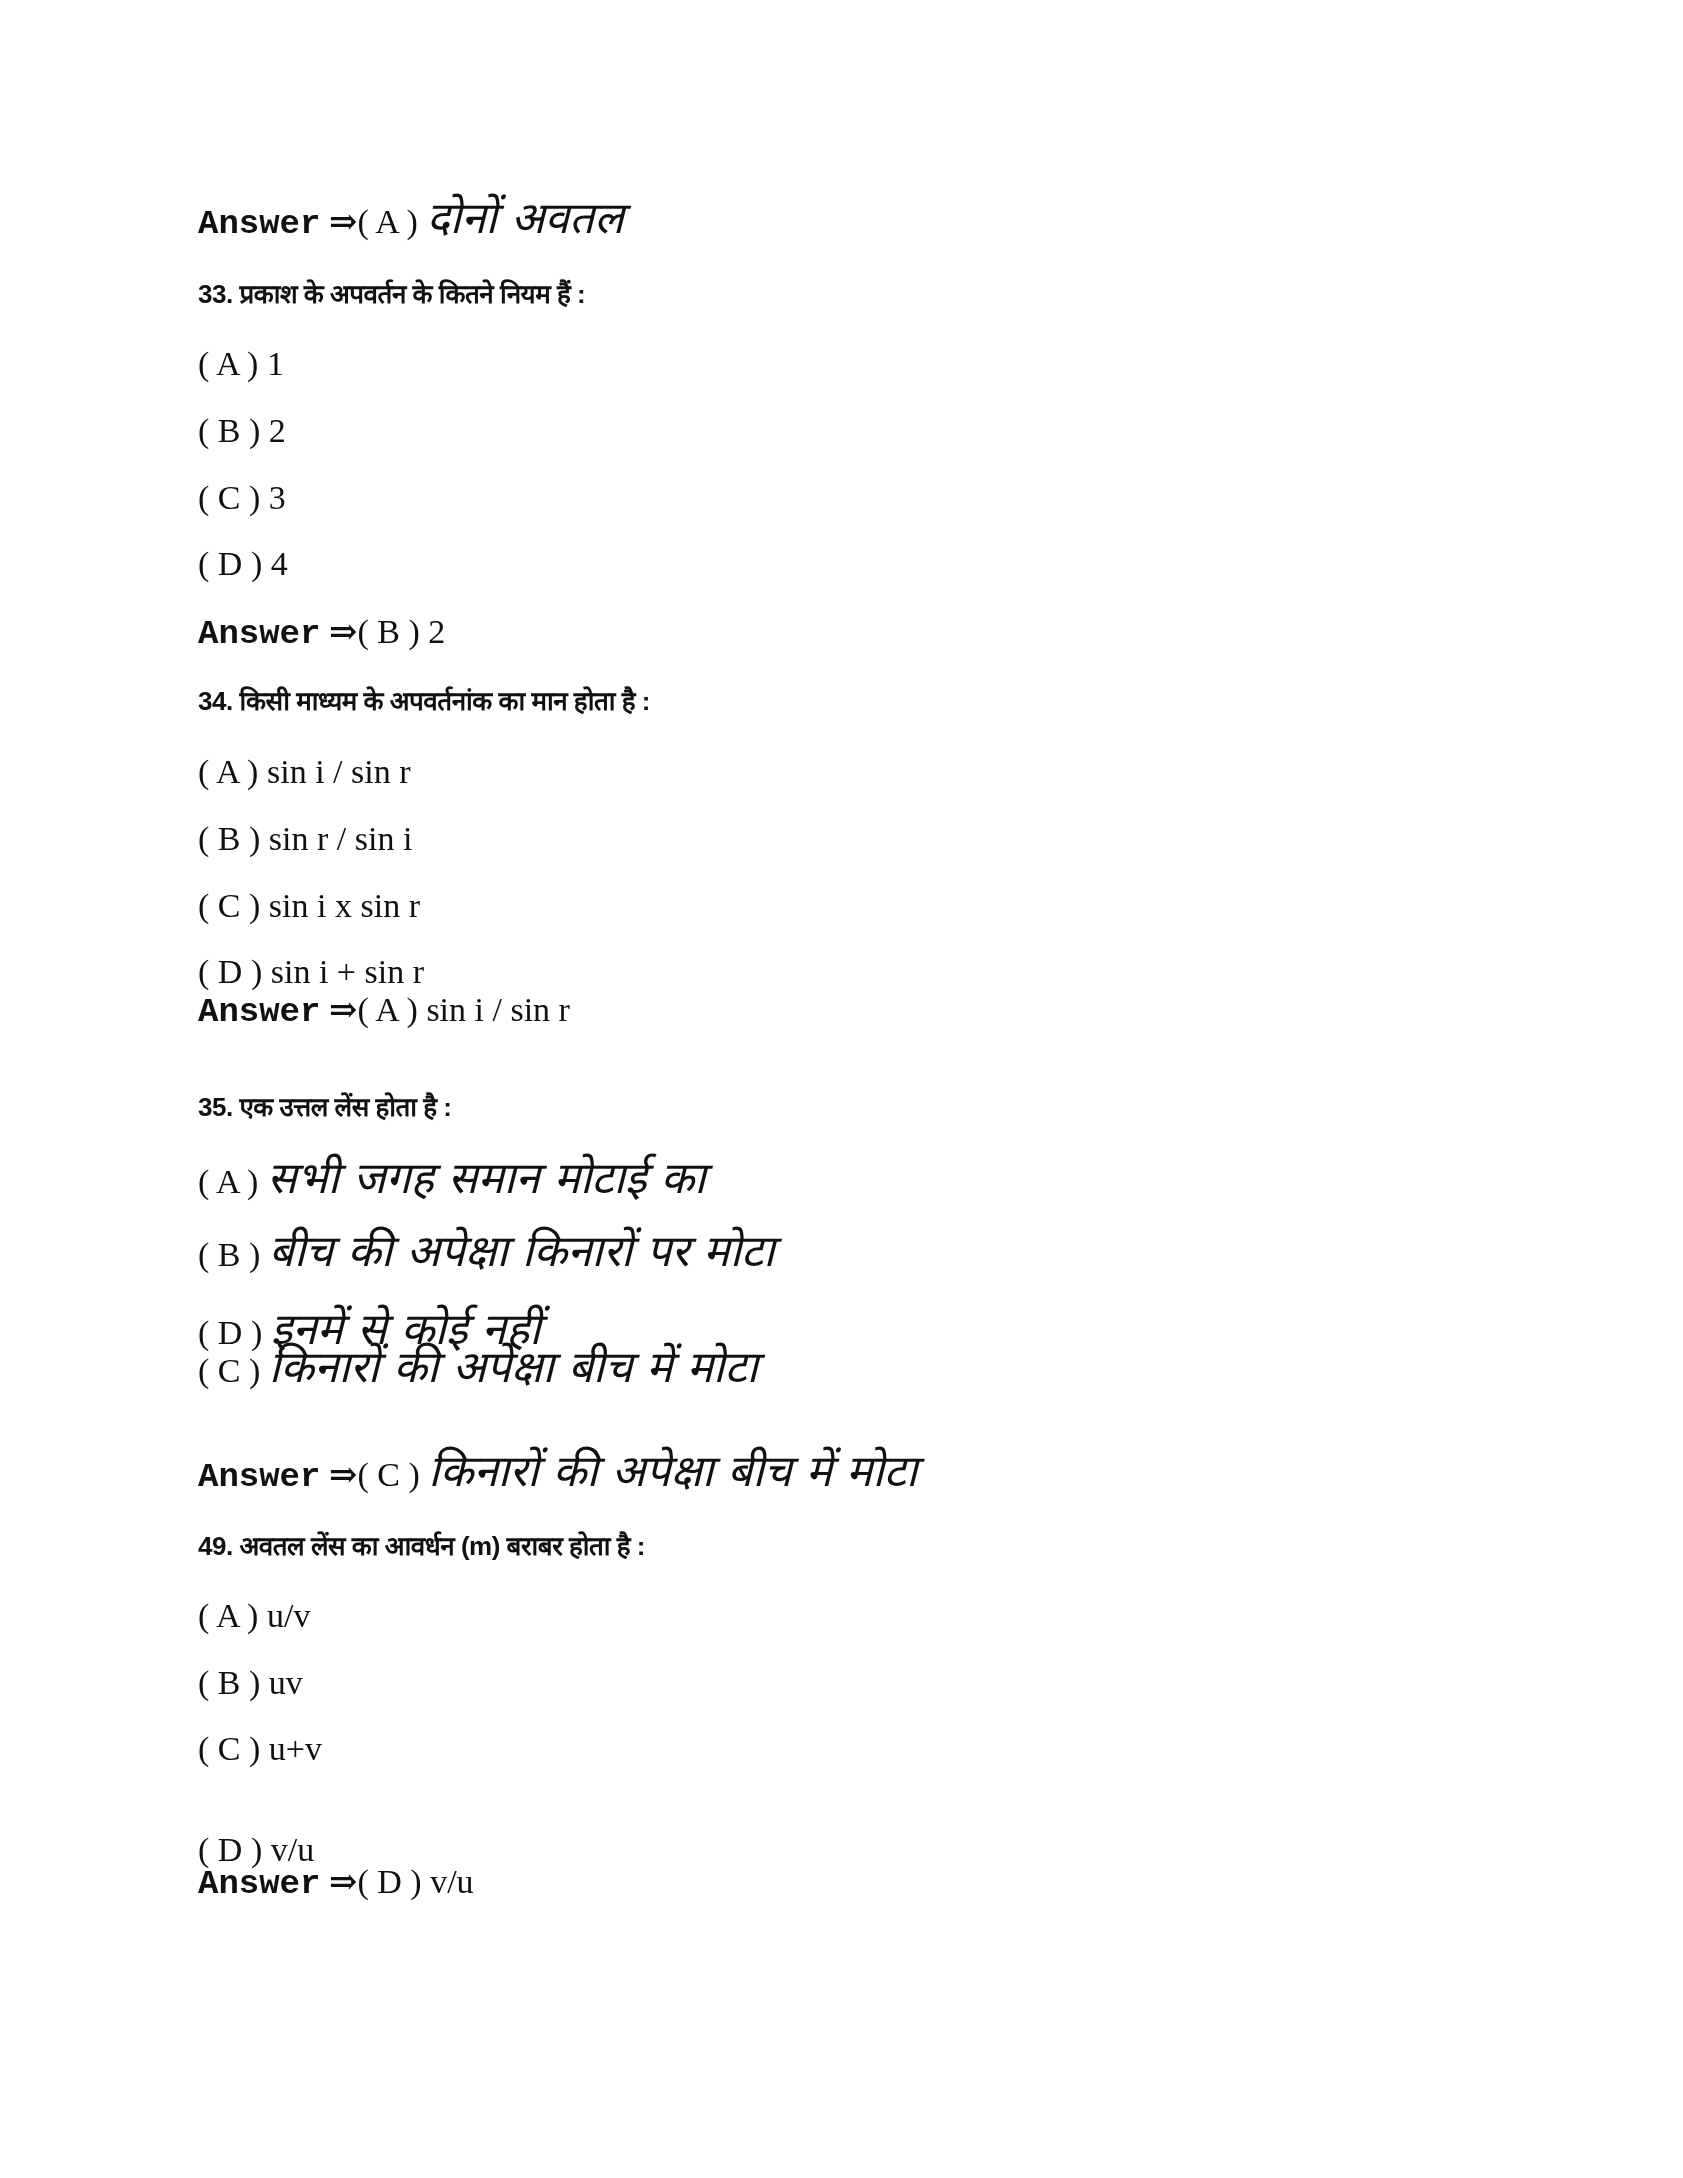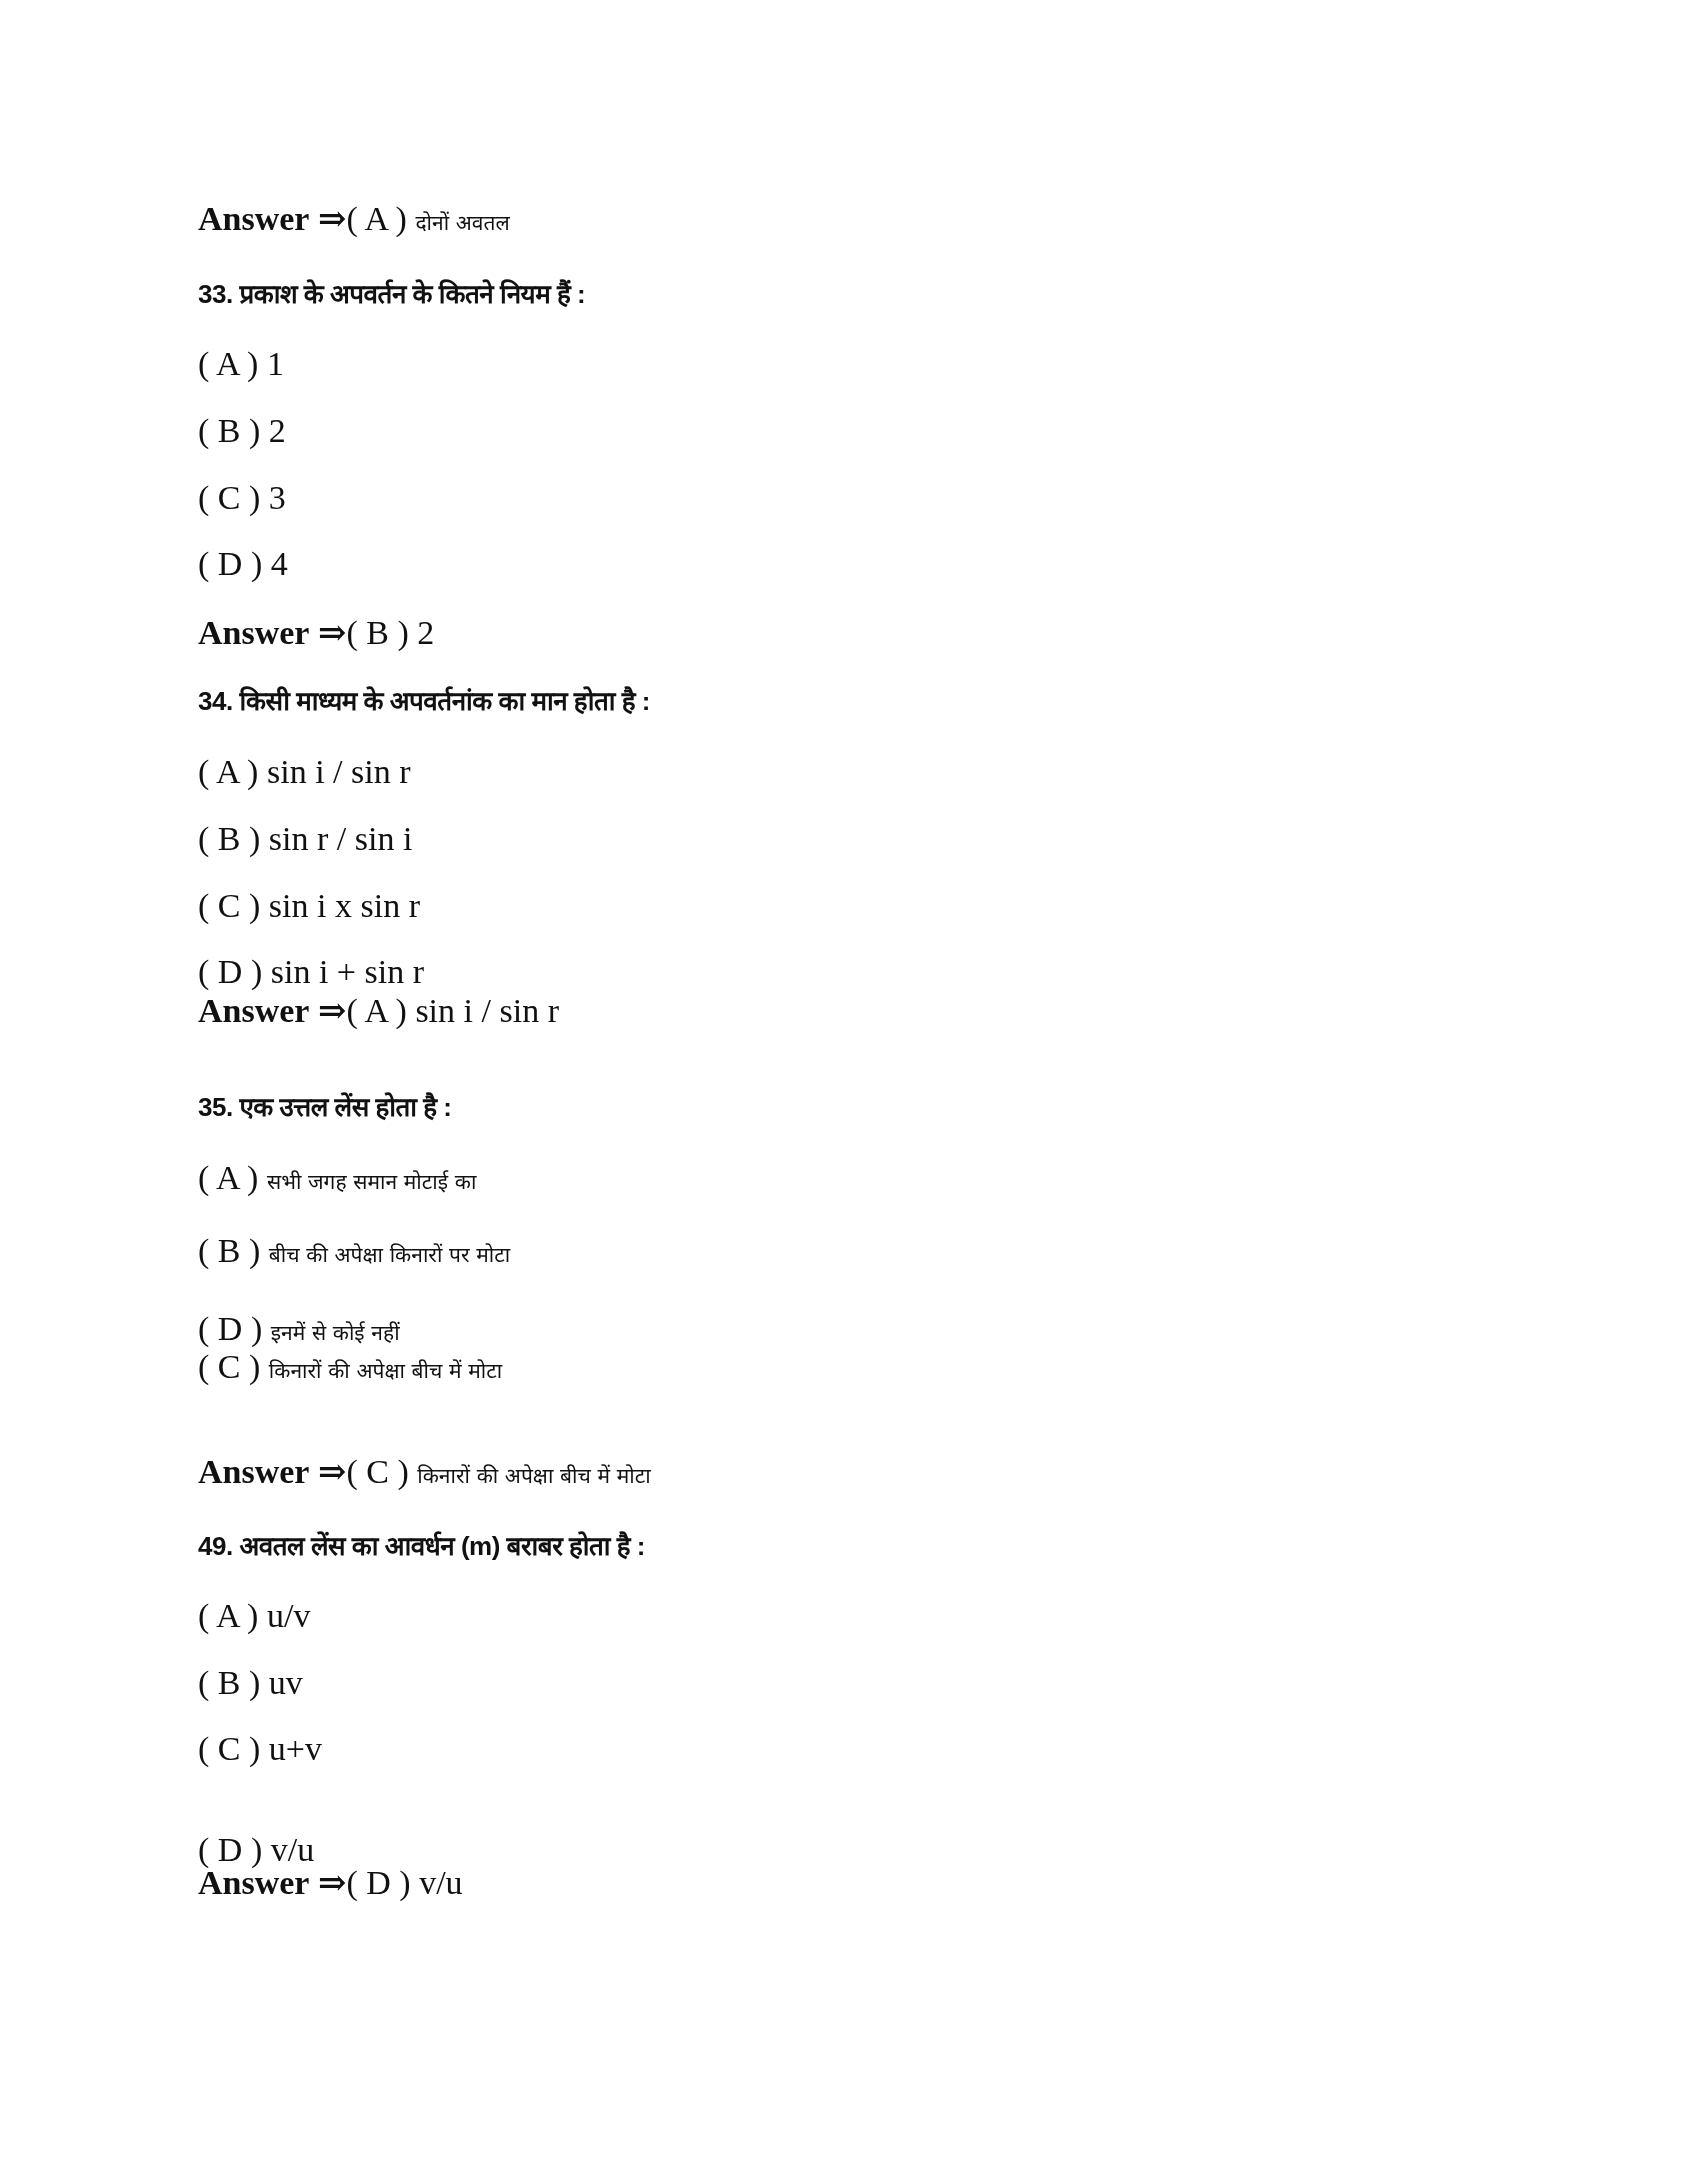--- a/index.html
+++ b/index.html
@@ -1,23 +1,23 @@
 <!DOCTYPE html>
 <html><head>
 <meta charset="utf-8">
 <style>
   html, body { margin:0; padding:0; background:#ffffff; }
   body { width:1683px; height:2178px; position:relative; overflow:hidden;
          font-family:"Liberation Serif", "DejaVu Serif", serif; color:#111111; }
   .line { position:absolute; left:198px; white-space:nowrap; font-size:34px; line-height:40px; transform:translateY(-50%); }
   .q { font-weight:bold; font-size:26px; font-family:"Liberation Sans", "DejaVu Sans", sans-serif; letter-spacing:-0.5px; }
-  .ans-label { font-weight:bold; font-family:Liberation Serif, serif;margin-top:24px; }
+  .ans-label { font-weight:bold; font-family:Liberation Mono, monospace;margin-top:24px; }
   .arrow { font-weight:bold; }
   .opt { font-family:"Liberation Serif", serif; }
-  .hi { font-family:"DejaVu Sans", sans-serif; font-size:21px; }
+  .hi { font-family:"DejaVu Sans", sans-serif; font-size:44px;font-style:italic; }
 </style>
 </head>
 <body>
 
 <div class="line" style="top:221px">
   <span class="ans-label">Answer</span>
   <span class="arrow">⇒</span><span class="opt">( A )</span>
   <span class="hi">दोनों अवतल</span>
 </div>
 

